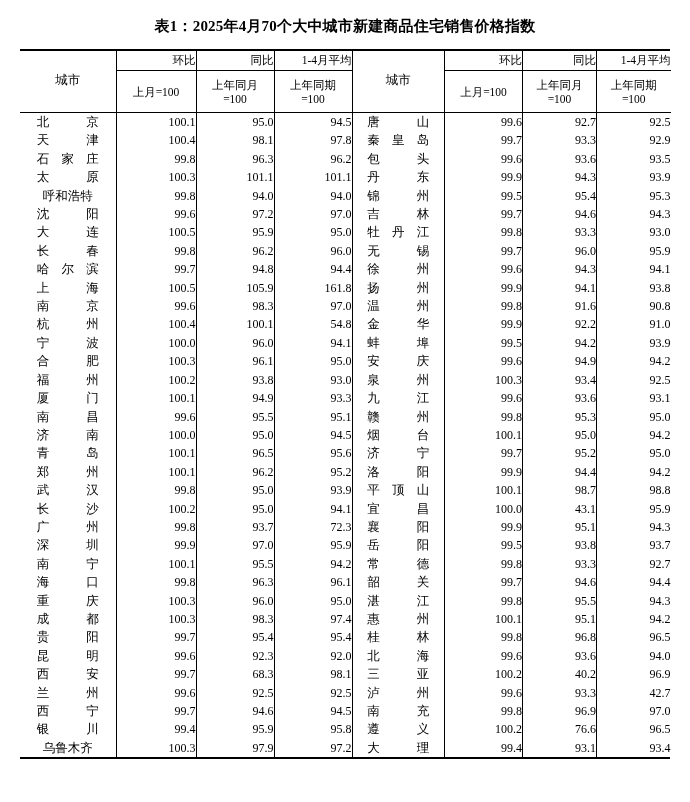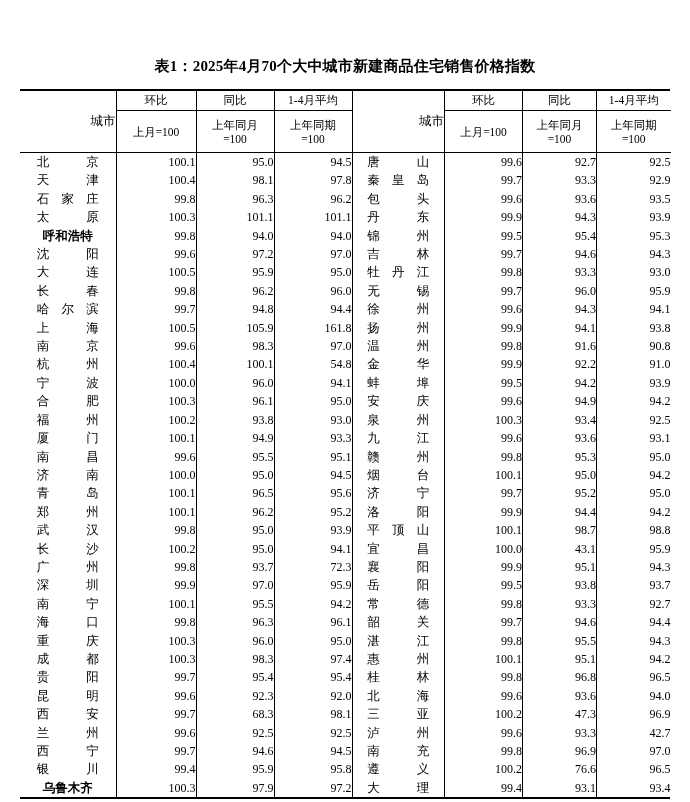--- a/index.html
+++ b/index.html
@@ -24,21 +24,20 @@
   }
 
   .title {
     text-align: center;
     font-weight: bold;
     font-size: 15px;
     letter-spacing: 0.2px;
     padding: 16px 0 0 0;
     line-height: 1.4;
     white-space: nowrap;
-    margin-top: 40px;
   }
 
   .table-wrap {
     display: flex;
     flex-direction: row;
     margin: 12px 20px 0 20px;
     width: 650px;
     box-sizing: border-box;
     border-top: 2.2px solid #000;
     border-bottom: 2.2px solid #000;
@@ -59,41 +58,42 @@
     padding: 0;
     margin: 0;
     font-weight: normal;
     vertical-align: middle;
   }
 
   
   .hdr-top th {
     border-bottom: 0.9px solid #000;
     border-right: 0.9px solid #000;
-    text-align: center;
+    text-align: right;
     font-size: 11.5px;
     height: 19px;
     line-height: 19px;
     white-space: nowrap;
   }
   .hdr-bot th {
     border-bottom: 1.4px solid #000;
     border-right: 0.9px solid #000;
     text-align: center;
     font-size: 11.5px;
     height: 41px;
     line-height: 14px;
     white-space: nowrap;
   }
   th.city-head {
     border-bottom: 1.4px solid #000;
     border-right: 0.9px solid #000;
-    text-align: right;
+    text-align: center;
     font-size: 12.5px;
     white-space: nowrap;
+    font-family: Liberation Mono, monospace;
   }
   th.nb-right, td.nb-right { border-right: none !important; }
 
   
   tbody td {
     height: 18.4px;
     line-height: 18.4px;
     border-right: 0.9px solid #000;
     font-size: 12px;
     white-space: nowrap;
@@ -109,21 +109,21 @@
     font-size: 12px;
   }
 
   
   .cityname {
     display: inline-block;
     text-align: justify;
     text-align-last: justify;
     width: 62px;
   }
-  .cityname.full { width: 66px; text-align-last: center; letter-spacing: 0; font-weight: bold; }
+  .cityname.full { width: 66px; text-align-last: center; letter-spacing: 0; }
 </style>
 </head>
 <body>
 
 <div class="page">
 
   <div class="title">表1：2025年4月70个大中城市新建商品住宅销售价格指数</div>
 
   <div class="table-wrap">
 
@@ -574,21 +574,21 @@
           </tr>
           <tr>
             <td class="city"><span class="cityname">北海</span></td>
             <td class="num">99.6</td>
             <td class="num">93.6</td>
             <td class="num nb-right">94.0</td>
           </tr>
           <tr>
             <td class="city"><span class="cityname">三亚</span></td>
             <td class="num">100.2</td>
-            <td class="num">47.3</td>
+            <td class="num">40.2</td>
             <td class="num nb-right">96.9</td>
           </tr>
           <tr>
             <td class="city"><span class="cityname">泸州</span></td>
             <td class="num">99.6</td>
             <td class="num">93.3</td>
             <td class="num nb-right">42.7</td>
           </tr>
           <tr>
             <td class="city"><span class="cityname">南充</span></td>

